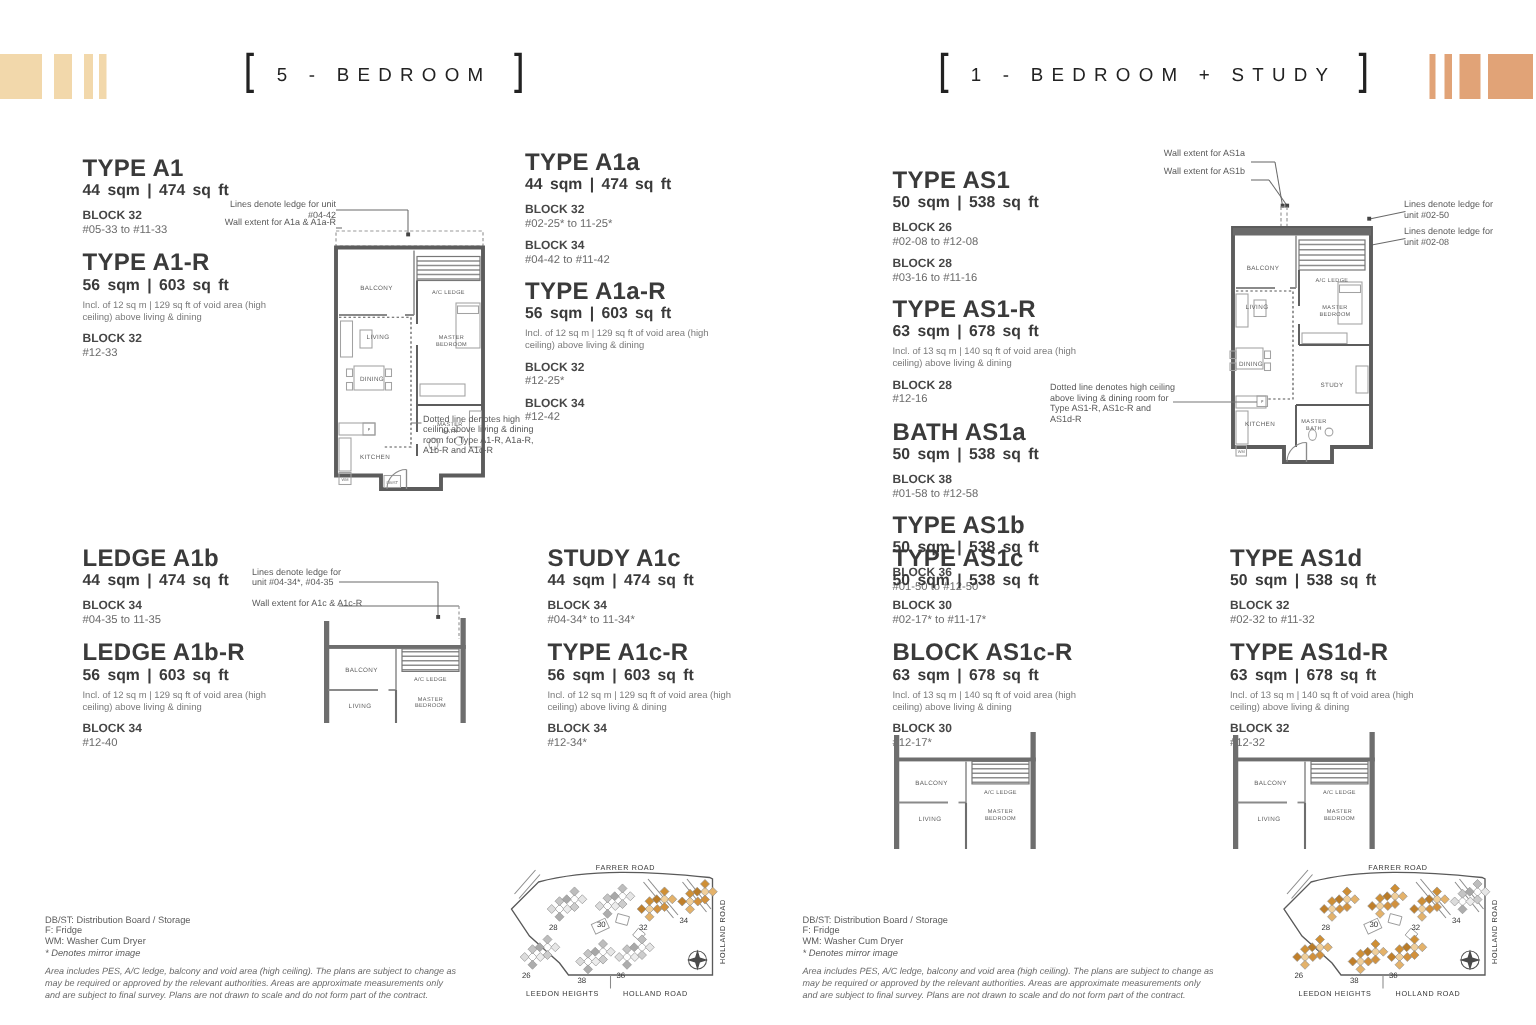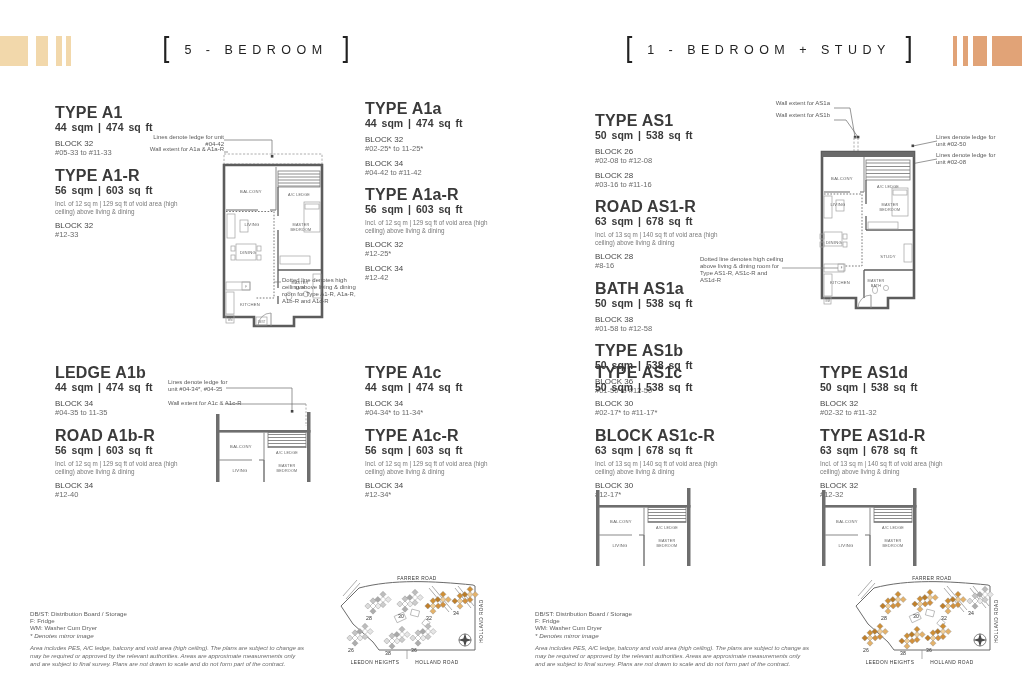--- a/index.html
+++ b/index.html
@@ -13,21 +13,21 @@
   
   .sec-title{position:absolute;top:34px;display:flex;align-items:center;justify-content:center;gap:9px;color:#222}
   .sec-title .bracket{font-size:30px;font-weight:500;line-height:30px;font-family:"DejaVu Sans Mono",monospace;transform:scaleX(.8)}
   .sec-title .label{font-size:12.5px;letter-spacing:5.5px;font-weight:500;white-space:nowrap;padding-top:2px}
   
   .unit-col{position:absolute;width:165px}
   .type-entry{margin-bottom:11px}
   .type-name{font-size:16px;font-weight:700;color:#3a3a3a;letter-spacing:.2px;line-height:14px}
   .type-area{font-size:10.5px;font-weight:700;color:#3a3a3a;line-height:13px;word-spacing:2px;margin-top:1px}
   .type-note{font-size:6.3px;color:#7b7b7b;width:128px;line-height:1.28;margin-top:3px}
-  .block-name{font-size:8px;font-weight:400;color:#474747;margin-top:5px;line-height:9px}
+  .block-name{font-size:8px;font-weight:700;color:#474747;margin-top:5px;line-height:9px}
   .block-range{font-size:7.5px;color:#6b6b6b;margin-top:1px;line-height:8.5px}
   
   .ann{position:absolute;font-size:6px;line-height:1.18;color:#5a5a5a}
   .ann.r{text-align:right}
   
   svg.plan,svg.pplan,svg.map{position:absolute}
   svg text{font-family:"Liberation Sans",sans-serif;fill:#5f5f5f}
   text.rm{font-size:4.2px;text-anchor:middle;letter-spacing:.25px}
   text.rm.s{font-size:3.7px}
   text.tiny{font-size:2.6px;text-anchor:middle;fill:#6a6a6a}
@@ -75,21 +75,21 @@
         <div class="block-range">#05-33 to #11-33</div>
       </div>
       <div class="type-entry">
         <div class="type-name">TYPE A1-R</div>
         <div class="type-area">56 sqm | 603 sq ft</div>
         <div class="type-note">Incl. of 12 sq m | 129 sq ft of void area (high ceiling) above living &amp; dining</div>
         <div class="block-name">BLOCK 32</div>
         <div class="block-range">#12-33</div>
       </div>
     </div>
-    <div class="unit-col" style="left: 365px; top: 102px;">
+    <div class="unit-col" style="left: 350px; top: 102px;">
       <div class="type-entry">
         <div class="type-name">TYPE A1a</div>
         <div class="type-area">44 sqm | 474 sq ft</div>
         <div class="block-name">BLOCK 32</div>
         <div class="block-range">#02-25* to 11-25*</div>
         <div class="block-name">BLOCK 34</div>
         <div class="block-range">#04-42 to #11-42</div>
       </div>
       <div class="type-entry">
         <div class="type-name">TYPE A1a-R</div>
@@ -102,30 +102,30 @@
       </div>
     </div>
     <div class="unit-col" style="left: 55px; top: 366px;">
       <div class="type-entry">
         <div class="type-name">LEDGE A1b</div>
         <div class="type-area">44 sqm | 474 sq ft</div>
         <div class="block-name">BLOCK 34</div>
         <div class="block-range">#04-35 to 11-35</div>
       </div>
       <div class="type-entry">
-        <div class="type-name">ROAD A1b-R</div>
+        <div class="type-name">LEDGE A1b-R</div>
         <div class="type-area">56 sqm | 603 sq ft</div>
         <div class="type-note">Incl. of 12 sq m | 129 sq ft of void area (high ceiling) above living &amp; dining</div>
         <div class="block-name">BLOCK 34</div>
         <div class="block-range">#12-40</div>
       </div>
     </div>
     <div class="unit-col" style="left: 365px; top: 366px;">
       <div class="type-entry">
-        <div class="type-name">TYPE A1c</div>
+        <div class="type-name">STUDY A1c</div>
         <div class="type-area">44 sqm | 474 sq ft</div>
         <div class="block-name">BLOCK 34</div>
         <div class="block-range">#04-34* to 11-34*</div>
       </div>
       <div class="type-entry">
         <div class="type-name">TYPE A1c-R</div>
         <div class="type-area">56 sqm | 603 sq ft</div>
         <div class="type-note">Incl. of 12 sq m | 129 sq ft of void area (high ceiling) above living &amp; dining</div>
         <div class="block-name">BLOCK 34</div>
         <div class="block-range">#12-34*</div>
@@ -134,25 +134,25 @@
     <div class="unit-col" style="left: 595px; top: 114px;">
       <div class="type-entry">
         <div class="type-name">TYPE AS1</div>
         <div class="type-area">50 sqm | 538 sq ft</div>
         <div class="block-name">BLOCK 26</div>
         <div class="block-range">#02-08 to #12-08</div>
         <div class="block-name">BLOCK 28</div>
         <div class="block-range">#03-16 to #11-16</div>
       </div>
       <div class="type-entry">
-        <div class="type-name">ROAD AS1-R</div>
+        <div class="type-name">TYPE AS1-R</div>
         <div class="type-area">63 sqm | 678 sq ft</div>
         <div class="type-note">Incl. of 13 sq m | 140 sq ft of void area (high ceiling) above living &amp; dining</div>
         <div class="block-name">BLOCK 28</div>
-        <div class="block-range">#8-16</div>
+        <div class="block-range">#12-16</div>
       </div>
       <div class="type-entry">
         <div class="type-name">BATH AS1a</div>
         <div class="type-area">50 sqm | 538 sq ft</div>
         <div class="block-name">BLOCK 38</div>
         <div class="block-range">#01-58 to #12-58</div>
       </div>
       <div class="type-entry">
         <div class="type-name">TYPE AS1b</div>
         <div class="type-area">50 sqm | 538 sq ft</div>

